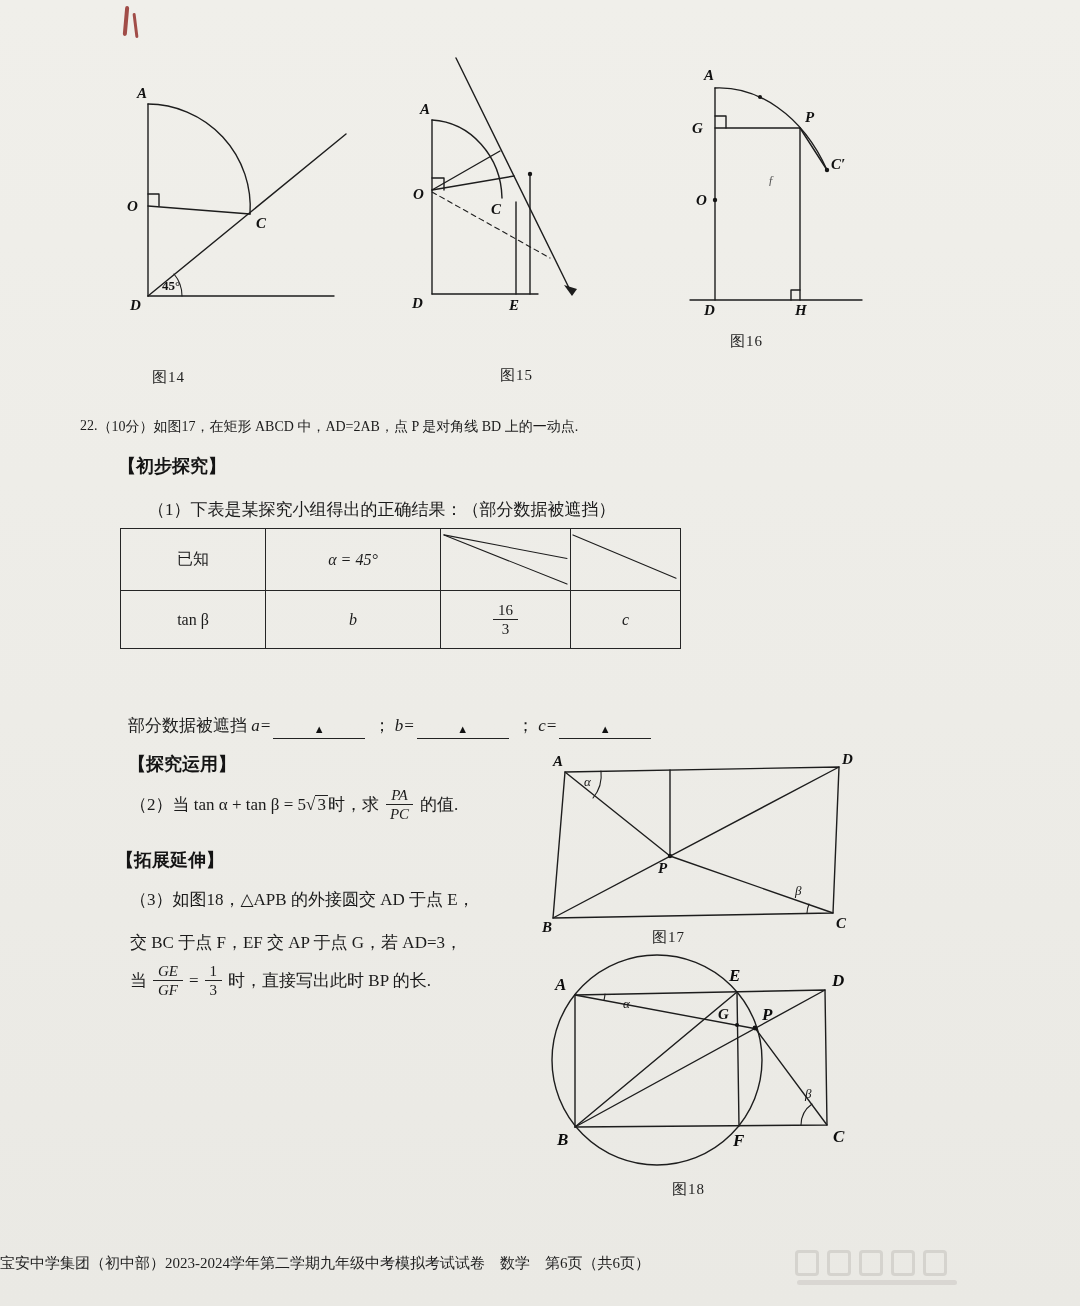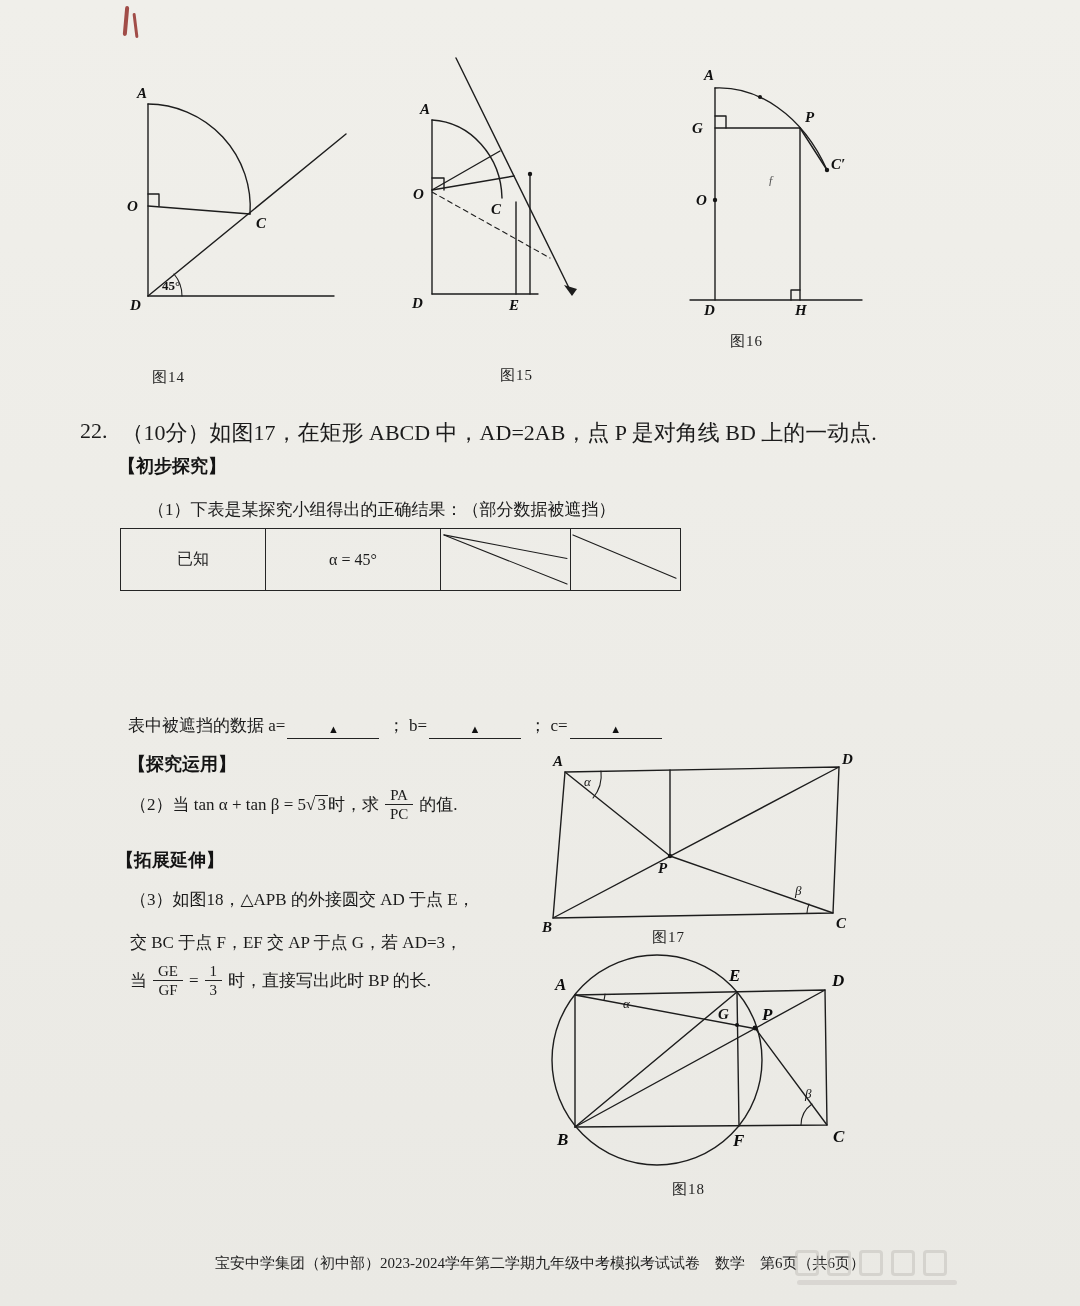--- a/index.html
+++ b/index.html
@@ -14,38 +14,38 @@
   .stroke { stroke:#1d1d1d; stroke-width:1.4; fill:none; stroke-linecap:round; stroke-linejoin:round; }
   .thin { stroke-width:1.1; }
   .dot { fill:#151515; stroke:none; }
   text.lbl { font-family:"Liberation Serif",serif; font-style:italic; font-size:15px; font-weight:600; fill:#101010; }
   text.lbl3 { font-family:"Liberation Serif",serif; font-style:italic; font-size:17px; font-weight:700; fill:#0c0c0c; }
   text.greek { font-family:"Liberation Serif",serif; font-style:italic; font-size:13px; fill:#141414; }
   text.ang { font-family:"Liberation Serif",serif; font-size:13px; font-weight:700; fill:#111; }
   text.strayf { font-family:"Liberation Serif",serif; font-style:italic; font-size:12px; fill:#555; }
   .sec { font-weight:bold; font-size:18px; color:#141414; }
   .bodytext { font-size:17px; color:#1b1b1b; }
-  .q22 { display:flex; gap:14px; font-size:22px; }
-  .it { }
+  .q22 { display:flex; font-size:14px; }
+  .it { font-style:italic; }
   table.exam { border-collapse:collapse; background:transparent; }
   table.exam td { border:1.6px solid #252525; text-align:center; vertical-align:middle;
     font-size:16px; position:relative; padding:2px 6px; }
   .celldiag { position:absolute; left:0; top:0; width:100%; height:100%; }
   .frac { display:inline-flex; flex-direction:column; align-items:center; vertical-align:middle;
     line-height:1.2; font-size:15px; margin:0 6px; }
   .frac .fn { padding:0 5px; border-bottom:1.5px solid #222; }
   .frac .fd { padding:0 5px; }
   .blank { display:inline-block; min-width:92px; border-bottom:1.7px solid #222; text-align:center;
     font-size:11px; height:17px; line-height:15px; vertical-align:-2px; margin:0 4px 0 2px; color:#111; }
   .mathline { display:flex; align-items:center; font-size:17px; }
   .overbar { border-top:1.3px solid #222; padding:0 2px; line-height:1.05; }
   .redmark { position:absolute; background:#93302c; border-radius:2px; opacity:.85; }
   .wmbox { position:absolute; border:3px solid #c3c1bb; opacity:.55; border-radius:4px; }
   .wmbar { position:absolute; background:#cfcdc7; opacity:.65; border-radius:3px; }
-  .footer { position:absolute; left:0; right:0; top:1254px; text-align:center; font-size:15px; color:#1f1f1f; }
+  .footer { position:absolute; left:0; right:0; top:1254px; font-size:15px; color:#1f1f1f; }
 </style>
 </head>
 <body>
 
 <div class="page">
 
   <div class="redmark" style="left:124px;top:6px;width:4px;height:30px;transform:rotate(5deg)"></div>
   <div class="redmark" style="left:134px;top:13px;width:3px;height:25px;transform:rotate(-7deg)"></div>
 
   <svg class="abs" style="left:110px;top:78px" width="240" height="245" viewBox="0 0 240 245">
@@ -144,25 +144,36 @@
         </svg>
       </td>
       <td>
         <svg class="celldiag" viewBox="0 0 110 62" preserveAspectRatio="none">
           <g class="stroke thin">
                 <line x1="2" y1="6" x2="106" y2="50"></line>
               </g>
         </svg>
       </td>
     </tr>
+    <tr style="height:58px">
+      <td>tan β</td>
+      <td class="it">b</td>
+      <td>
+        <span class="frac">
+          <span class="fn">16</span>
+          <span class="fd">3</span>
+        </span>
+      </td>
+      <td class="it">c</td>
+    </tr>
   </tbody>
     </table>
 
   <div class="abs bodytext" style="left:128px;top:714px">
-    <span>表中被遮挡的数据 </span>
+    <span>部分数据被遮挡 </span>
     <span class="it">a=</span><span class="blank">▲</span>
     <span>；</span>
     <span class="it">b=</span><span class="blank">▲</span>
     <span>；</span>
     <span class="it">c=</span><span class="blank">▲</span>
   </div>
 
   <div class="abs sec" style="left:128px;top:752px">【探究运用】</div>
 
   <div class="abs mathline" style="left:130px;top:786px">

